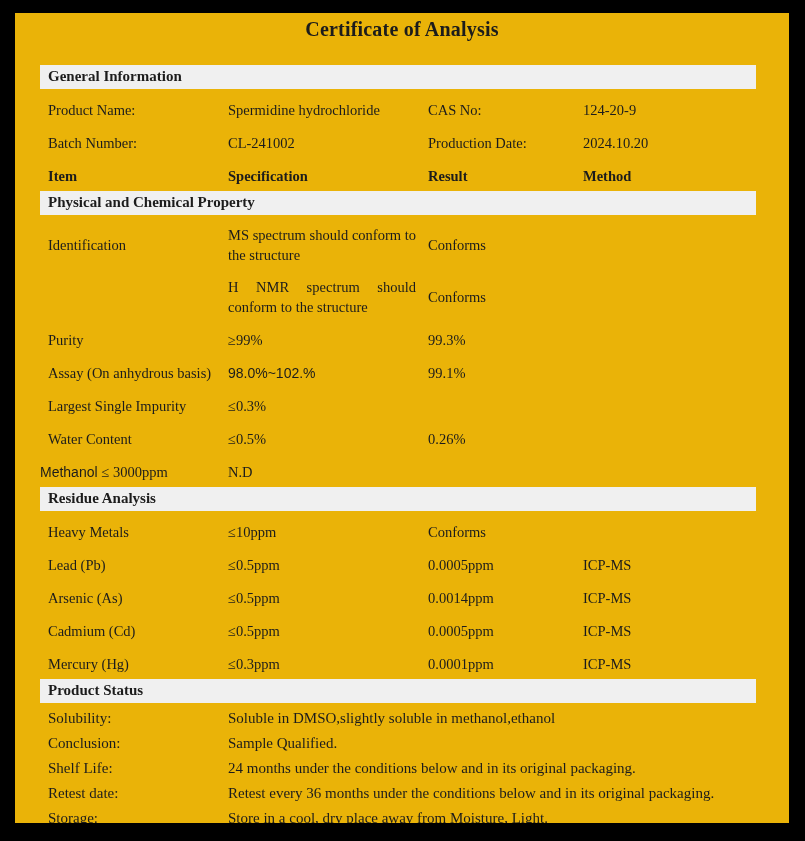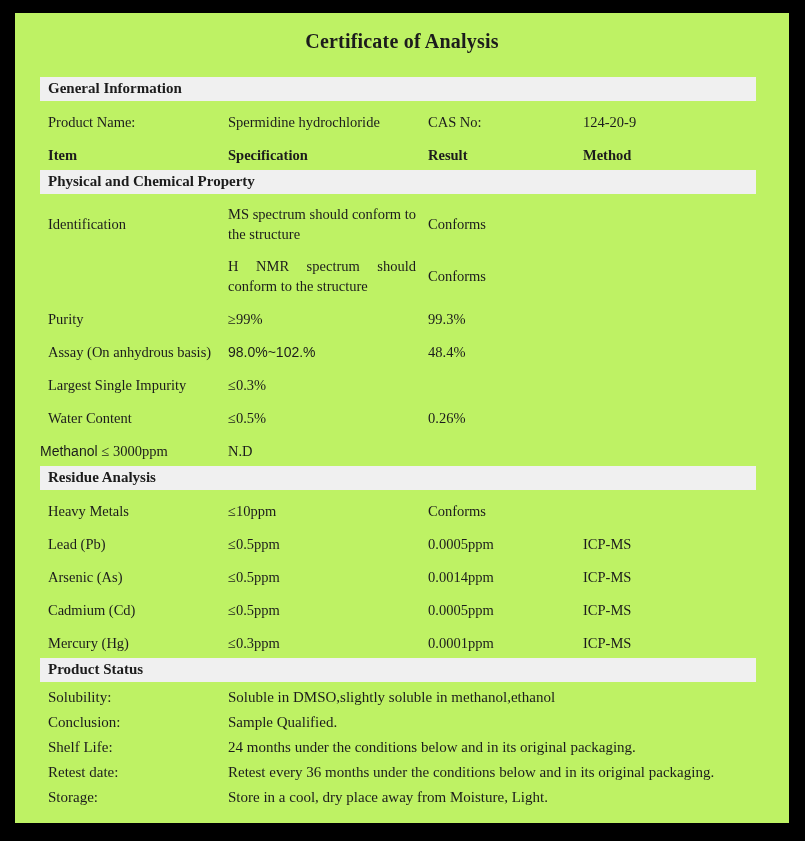--- a/index.html
+++ b/index.html
@@ -3,21 +3,21 @@
 <meta charset="utf-8">
 <style>
   html,body { margin:0; padding:0; }
   body { width:805px; height:841px; background:#ffffff; }
   .frame {
     box-sizing:border-box; width:805px; height:841px;
     background:#000000; padding:13px 16px 18px 15px;
   }
   .page {
     box-sizing:border-box; width:100%; height:100%;
-    background:#bef264; padding-top:17px; overflow:hidden;
+    background:#eab308; padding-top:5px; overflow:hidden;
     font-family:"Liberation Serif", serif; color:#1c1c1c;
   }
   .title {
     text-align:center; font-weight:bold; font-size:20px;
     margin:0 0 24px 0; letter-spacing:0.2px;
   }
   .content { margin:0 33px 0 25px; }
   .band {
     background:#f0f0f0; font-weight:bold; font-size:15px;
     padding:3px 0 4px 8px; margin:3px 0 2px 0;
@@ -46,20 +46,26 @@
     <div class="content">
 
       <div class="band">General Information</div>
       <div class="grid4">
         <div class="cell first">Product Name:</div>
         <div class="cell">Spermidine hydrochloride</div>
         <div class="cell">CAS No:</div>
         <div class="cell">124-20-9</div>
       </div>
       <div class="grid4">
+        <div class="cell first">Batch Number:</div>
+        <div class="cell">CL-241002</div>
+        <div class="cell">Production Date:</div>
+        <div class="cell">2024.10.20</div>
+      </div>
+      <div class="grid4">
         <div class="cell first bold">Item</div>
         <div class="cell bold">Specification</div>
         <div class="cell bold">Result</div>
         <div class="cell bold">Method</div>
       </div>
 
       <div class="band">Physical and Chemical Property</div>
       <div class="grid4">
         <div class="cell first">Identification</div>
         <div class="cell justify">MS spectrum should conform to the structure</div>
@@ -74,21 +80,21 @@
       </div>
       <div class="grid4">
         <div class="cell first">Purity</div>
         <div class="cell">≥99%</div>
         <div class="cell">99.3%</div>
         <div class="cell"></div>
       </div>
       <div class="grid4">
         <div class="cell first justify">Assay (On anhydrous basis)</div>
         <div class="cell sans">98.0%~102.%</div>
-        <div class="cell">48.4%</div>
+        <div class="cell">99.1%</div>
         <div class="cell"></div>
       </div>
       <div class="grid4">
         <div class="cell first">Largest Single Impurity</div>
         <div class="cell">≤0.3%</div>
         <div class="cell"></div>
       </div>
       <div class="grid4">
         <div class="cell first">Water Content</div>
         <div class="cell">≤0.5%</div>

